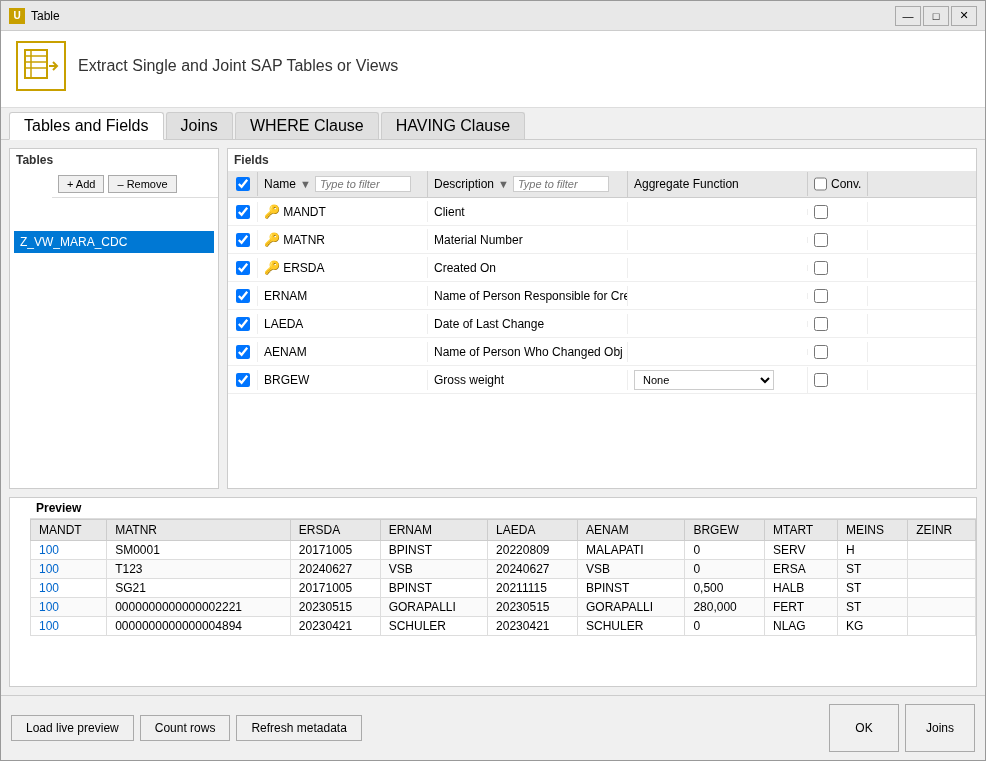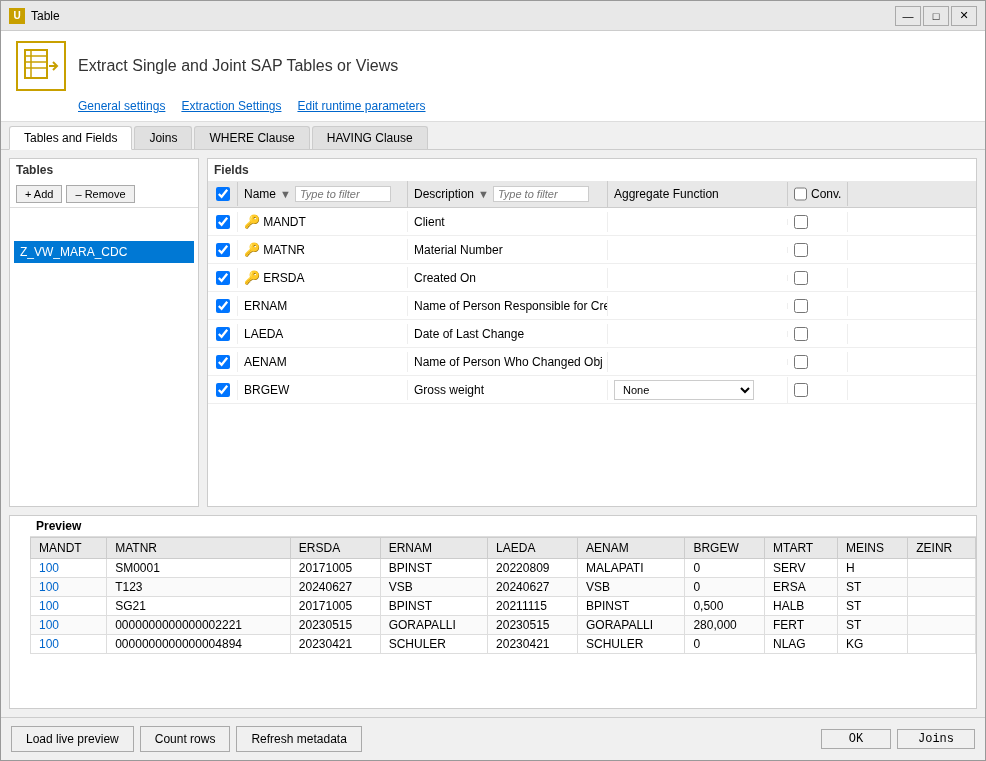--- a/index.html
+++ b/index.html
@@ -108,21 +108,21 @@
       padding-top: 4px;
       padding-left: 8px;
       flex-shrink: 0;
     }
     .tab {
       padding: 4px 14px;
       border: 1px solid #ccc;
       border-bottom: none;
       background: #e0e0e0;
       cursor: pointer;
-      font-size: 12px;
+      font-size: 16px;
       margin-right: 2px;
       border-radius: 3px 3px 0 0;
     }
     .tab.active {
       background: white;
       border-bottom: 1px solid white;
       margin-bottom: -1px;
       z-index: 1;
     }
     .content-area {
@@ -132,38 +132,39 @@
       padding: 8px;
       gap: 8px;
       flex-direction: column;
     }
     .top-panels {
       display: flex;
       gap: 8px;
       height: 360px;
     }
     .tables-panel {
-      width: 190px;
+      width: 210px;
       border: 1px solid #ccc;
       background: white;
       display: flex;
       flex-direction: column;
       flex-shrink: 0;
     }
     .panel-title {
       font-weight: bold;
       font-size: 12px;
       padding: 4px 6px;
       color: #333;
     }
     .tables-toolbar {
       display: flex;
       gap: 4px;
       padding: 4px 6px;
       border-bottom: 1px solid #ddd;
+      margin-left: 42px;
     }
     .toolbar-btn {
       padding: 2px 8px;
       border: 1px solid #aaa;
       background: #f0f0f0;
       cursor: pointer;
       font-size: 11px;
       display: flex;
       align-items: center;
       gap: 3px;
@@ -318,27 +319,26 @@
       gap: 6px;
     }
     .action-btn {
       padding: 5px 14px;
       border: 1px solid #aaa;
       background: #f0f0f0;
       cursor: pointer;
       font-size: 12px;
     }
     .ok-btn {
-      padding: 2px 20px;
+      padding: 16px 20px;
       border: 1px solid #aaa;
       background: #f0f0f0;
       cursor: pointer;
       font-size: 12px;
       min-width: 70px;
-      font-family: Liberation Mono, monospace;
     }
     .filter-icon {
       font-size: 11px;
       color: #666;
     }
   </style>
 </head>
 <body>
 
 <div class="window">
@@ -359,25 +359,20 @@
         <svg viewBox="0 0 40 40" xmlns="http://www.w3.org/2000/svg">
           <rect x="4" y="4" width="22" height="28" fill="none" stroke="#c8a000" stroke-width="2"></rect>
           <line x1="4" y1="10" x2="26" y2="10" stroke="#c8a000" stroke-width="1.5"></line>
           <line x1="4" y1="16" x2="26" y2="16" stroke="#c8a000" stroke-width="1.5"></line>
           <line x1="4" y1="22" x2="26" y2="22" stroke="#c8a000" stroke-width="1.5"></line>
           <line x1="10" y1="4" x2="10" y2="32" stroke="#c8a000" stroke-width="1.5"></line>
           <path d="M28 20 L36 20 M32 16 L36 20 L32 24" stroke="#c8a000" stroke-width="2" fill="none"></path>
         </svg>
       </div>
       <div class="header-title">Extract Single and Joint SAP Tables or Views</div>
-    </div>
-    <div class="header-links">
-      <a class="header-link">General settings</a>
-      <a class="header-link">Extraction Settings</a>
-      <a class="header-link">Edit runtime parameters</a>
     </div>
   </div>
 
   <div class="tabs-bar">
     <div class="tab active">Tables and Fields</div>
     <div class="tab">Joins</div>
     <div class="tab">WHERE Clause</div>
     <div class="tab">HAVING Clause</div>
   </div>
 

